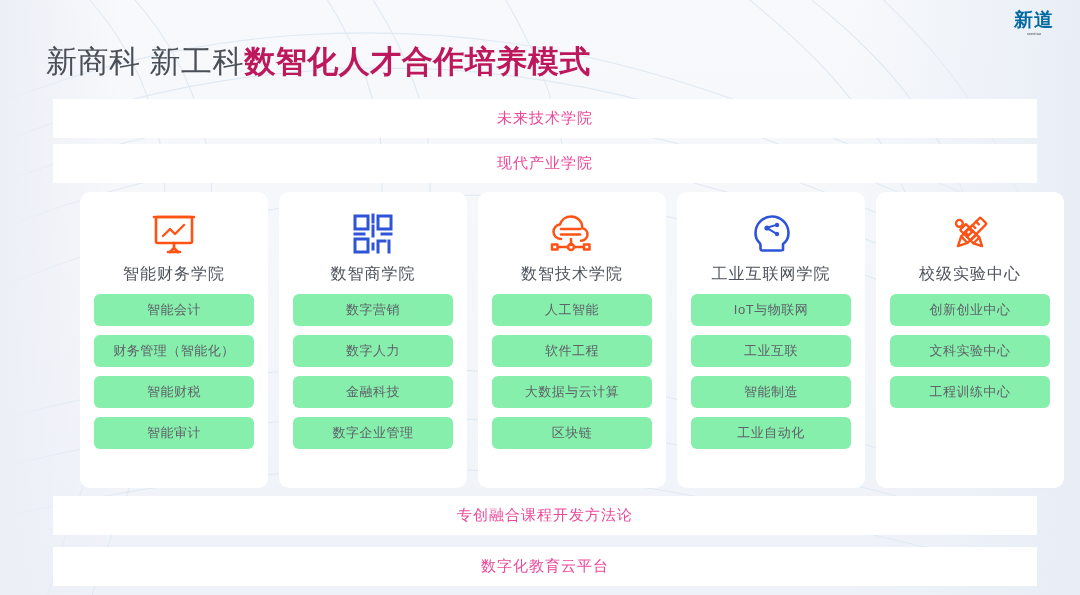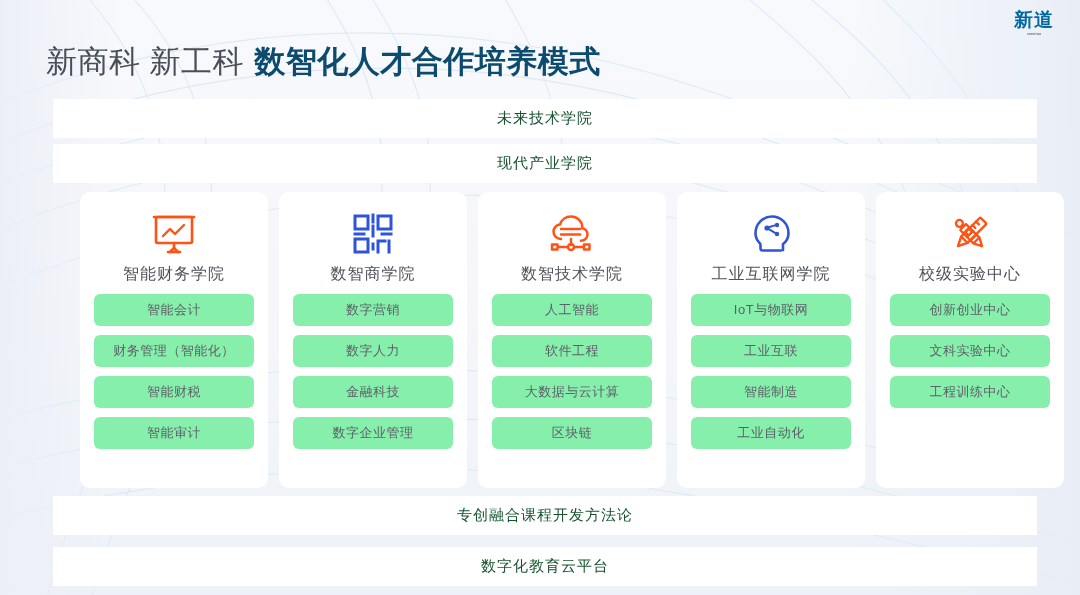--- a/index.html
+++ b/index.html
@@ -53,23 +53,22 @@
     font-size: 31px;
     line-height: 44px;
     white-space: nowrap;
     letter-spacing: 0.5px;
   }
   .title .t-plain {
     color: #4a4f57;
     font-weight: 400;
   }
   .title .t-accent {
-    color: #0c4a6e;
+    color: #be185d;
     font-weight: 700;
-    margin-left: 10px;
   }
 
   .logo {
     position: absolute;
     right: 14px;
     top: 10px;
     width: 64px;
     text-align: center;
     user-select: none;
   }
@@ -94,21 +93,21 @@
   
   .bar {
     position: absolute;
     left: 53px;
     width: 984px;
     height: 39px;
     background: #ffffff;
     display: flex;
     align-items: center;
     justify-content: center;
-    color: #14532d;
+    color: #ec4899;
     font-size: 15px;
     letter-spacing: 1px;
   }
   .bar-future   { top: 99px; }
   .bar-industry { top: 144px; }
   .bar-method   { top: 496px; }
   .bar-platform { top: 547px; }
 
   
   .columns {

